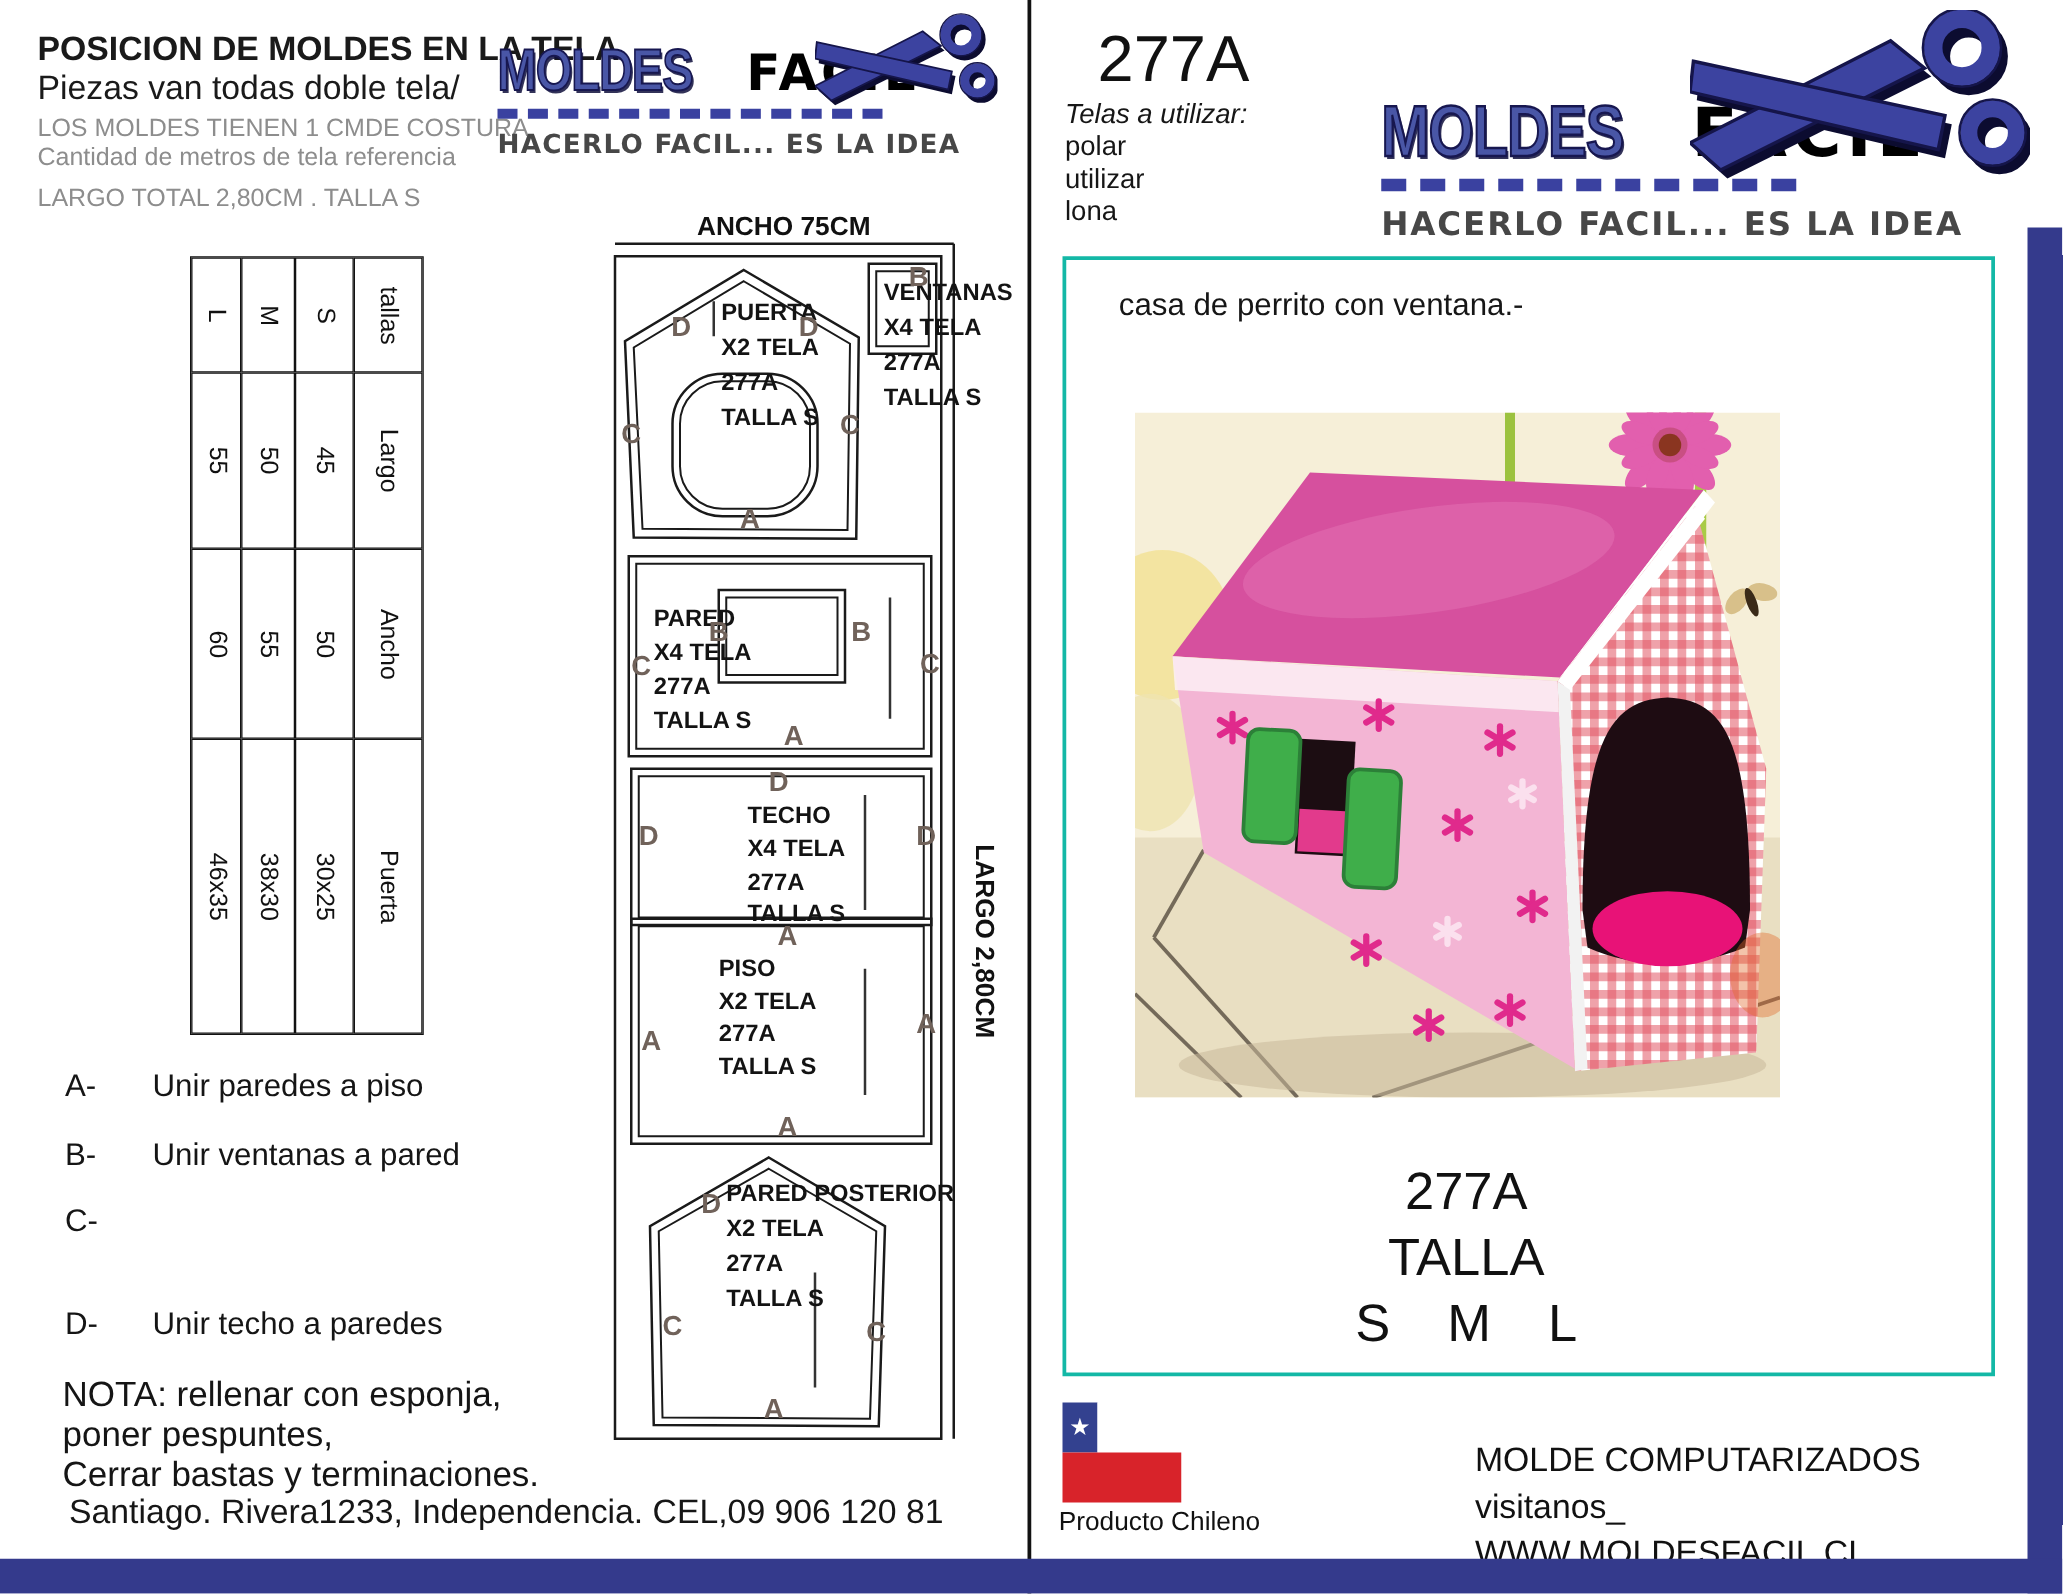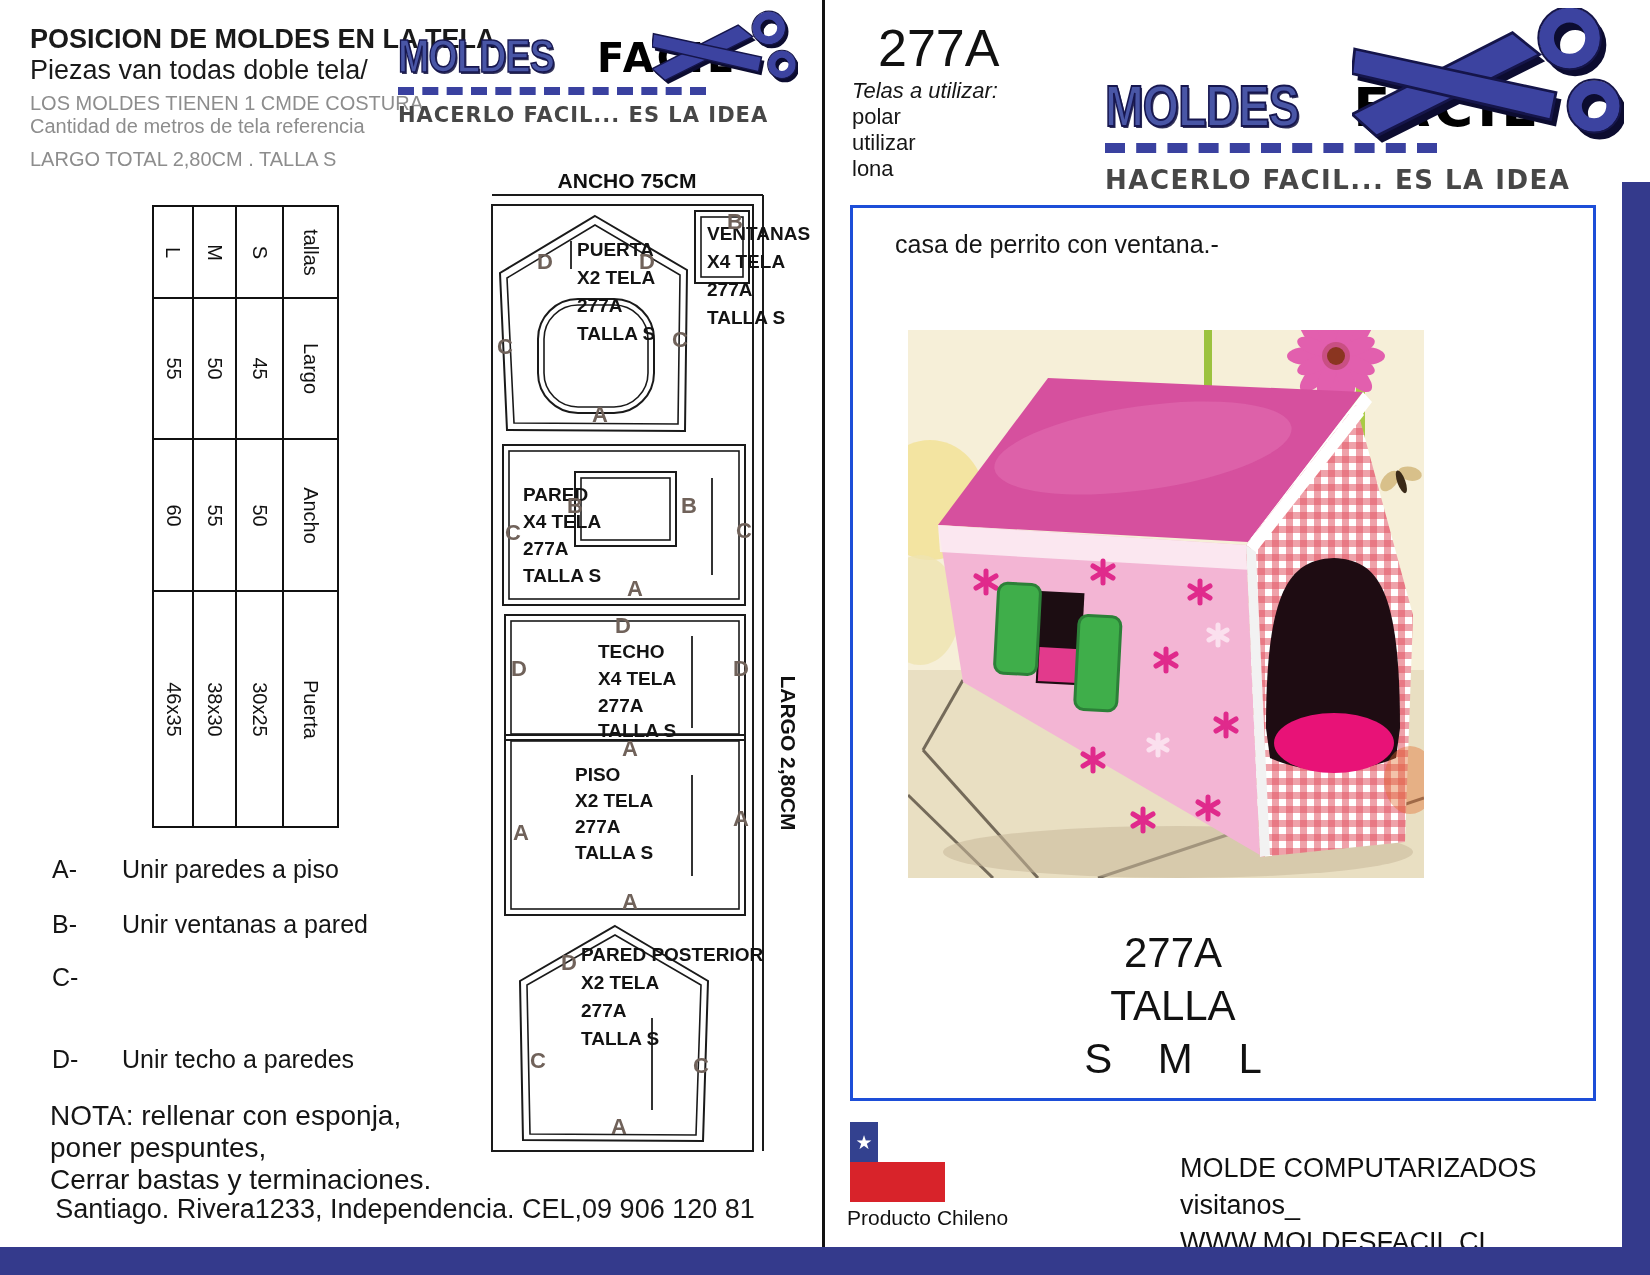--- a/index.html
+++ b/index.html
@@ -24,21 +24,21 @@
   .sizetable .cell{border:1.5px solid #111;display:flex;align-items:center;justify-content:center;}
   .sizetable .cell span{transform:rotate(90deg);white-space:nowrap;font-size:20px;color:#111;}
   
   .noterow{display:flex;font-size:25px;color:#151515;}
   .noterow .k{width:70px;flex:0 0 70px;}
   .nota{font-size:28px;color:#151515;}
   .address{font-size:27px;color:#161616;text-align:center;}
   
   .bigcode{font-size:52px;font-weight:500;color:#111;}
   .fabrics{font-size:22px;color:#161616;}
-  .casabox{border:3px solid #1d4ed8;}
+  .casabox{border:3px solid #14b8a6;}
   .caption{font-size:25px;color:#161616;}
   .sizeblock{text-align:center;font-size:42px;line-height:53px;color:#111;}
   .sml{word-spacing:34px;}
   .promo{font-size:27px;line-height:37px;color:#111;}
   .navy{background:#343a8c;}
   .divider{background:#121212;}
   .flaglabel{font-size:21px;color:#111;}
   .flag-star{position:absolute;left:0;top:0;width:28px;height:40px;display:flex;
              align-items:center;justify-content:center;color:#fff;font-size:19px;}
   svg{font-family:"Liberation Sans",sans-serif;}

